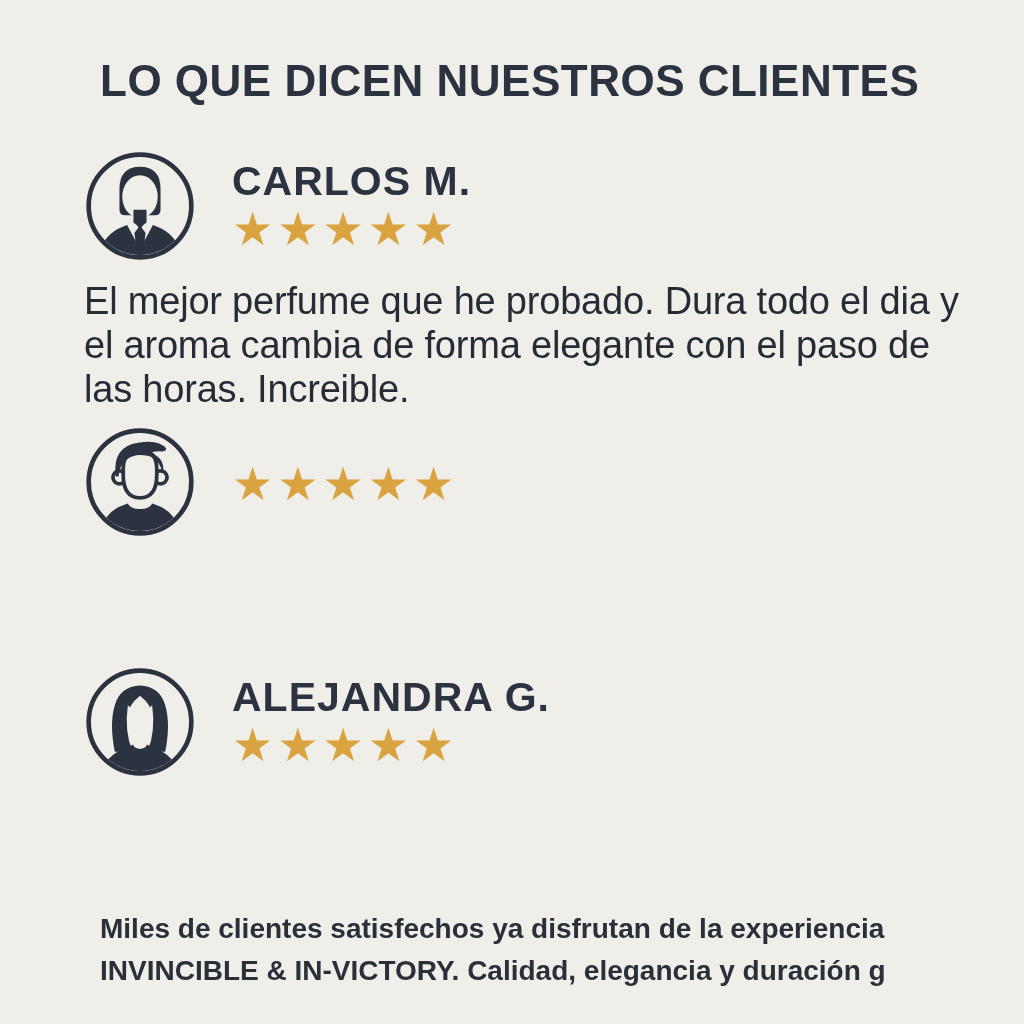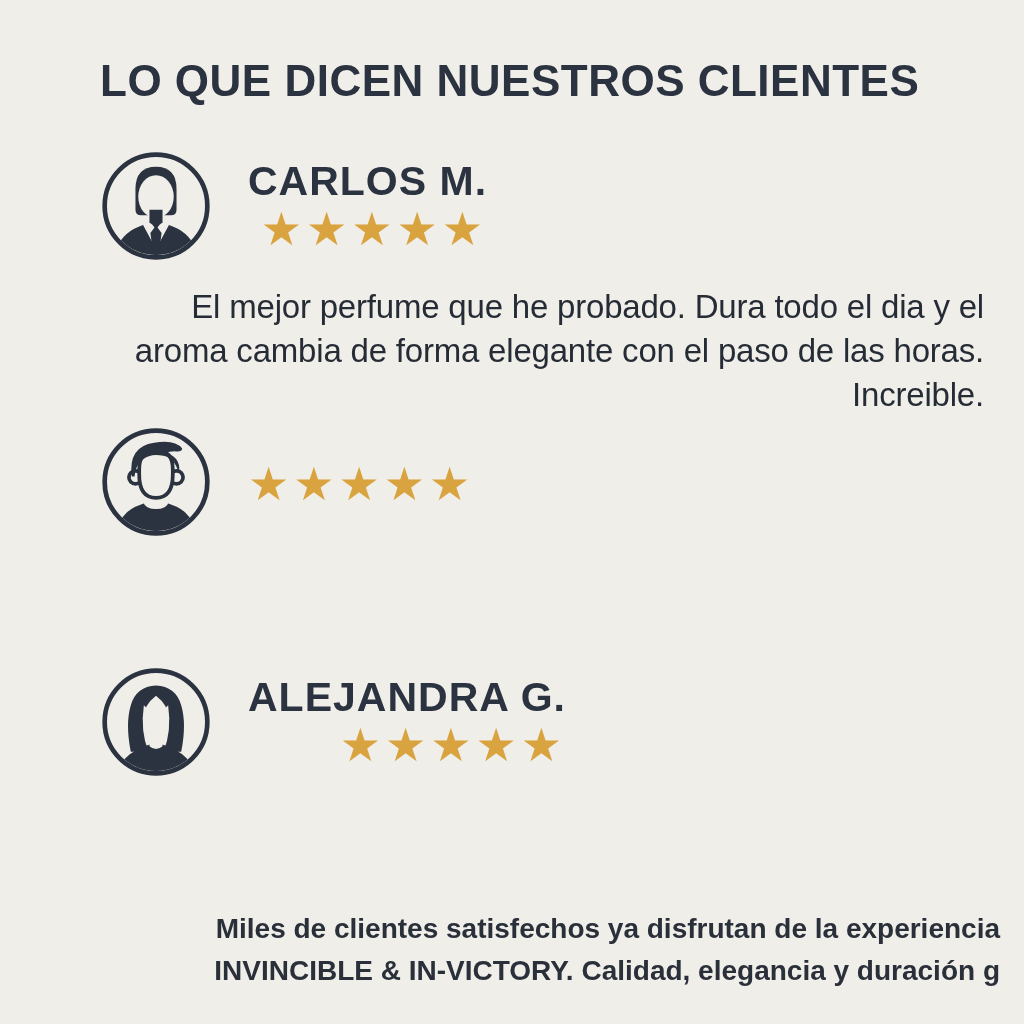--- a/index.html
+++ b/index.html
@@ -10,46 +10,46 @@
   }
   *{margin:0;padding:0;box-sizing:border-box;}
   html,body{width:1024px;height:1024px;}
   body{
     background:var(--bg);
     font-family:"Liberation Sans", sans-serif;
     color:var(--body);
     position:relative;
     overflow:hidden;
   }
-  .canvas{position:absolute;inset:0;text-align:right;}
+  .canvas{position:absolute;inset:0;}
   .page-title{
     position:absolute;left:100px;top:56px;
     font-size:44px;font-weight:800;letter-spacing:.5px;
     color:var(--ink);white-space:nowrap;
   }
-  .review{position:absolute;left:100px;width:890px;}
+  .review{position:absolute;left:84px;width:890px;}
   .review.r1{top:150px;}
   .review.r2{top:426px;}
   .review.r3{top:666px;}
   .review-header{display:flex;align-items:center;}
   .avatar{width:112px;height:112px;flex:0 0 112px;}
   .avatar svg{width:112px;height:112px;display:block;}
   .review-meta{margin-left:36px;display:flex;flex-direction:column;justify-content:center;}
   .review-name{
     font-size:41px;font-weight:800;letter-spacing:1px;
     color:var(--ink);line-height:1.0;
   }
   .review-stars{
     margin-top:4px;
     font-size:46px;line-height:1.0;color:var(--star);
     letter-spacing:4px;
   }
   .review-text{
-    margin-top:23px;width:884px;
-    font-size:33px;line-height:44px;letter-spacing:-.2px;
+    margin-top:17px;width:884px;
+    font-size:38px;line-height:44px;letter-spacing:-.2px;
     color:var(--body);
   }
   .footer-note{
     position:absolute;left:100px;top:908px;width:900px;
     font-size:28px;line-height:42px;color:#2A303A;font-weight:bold;
   }
 </style>
 </head>
 <body>
 

